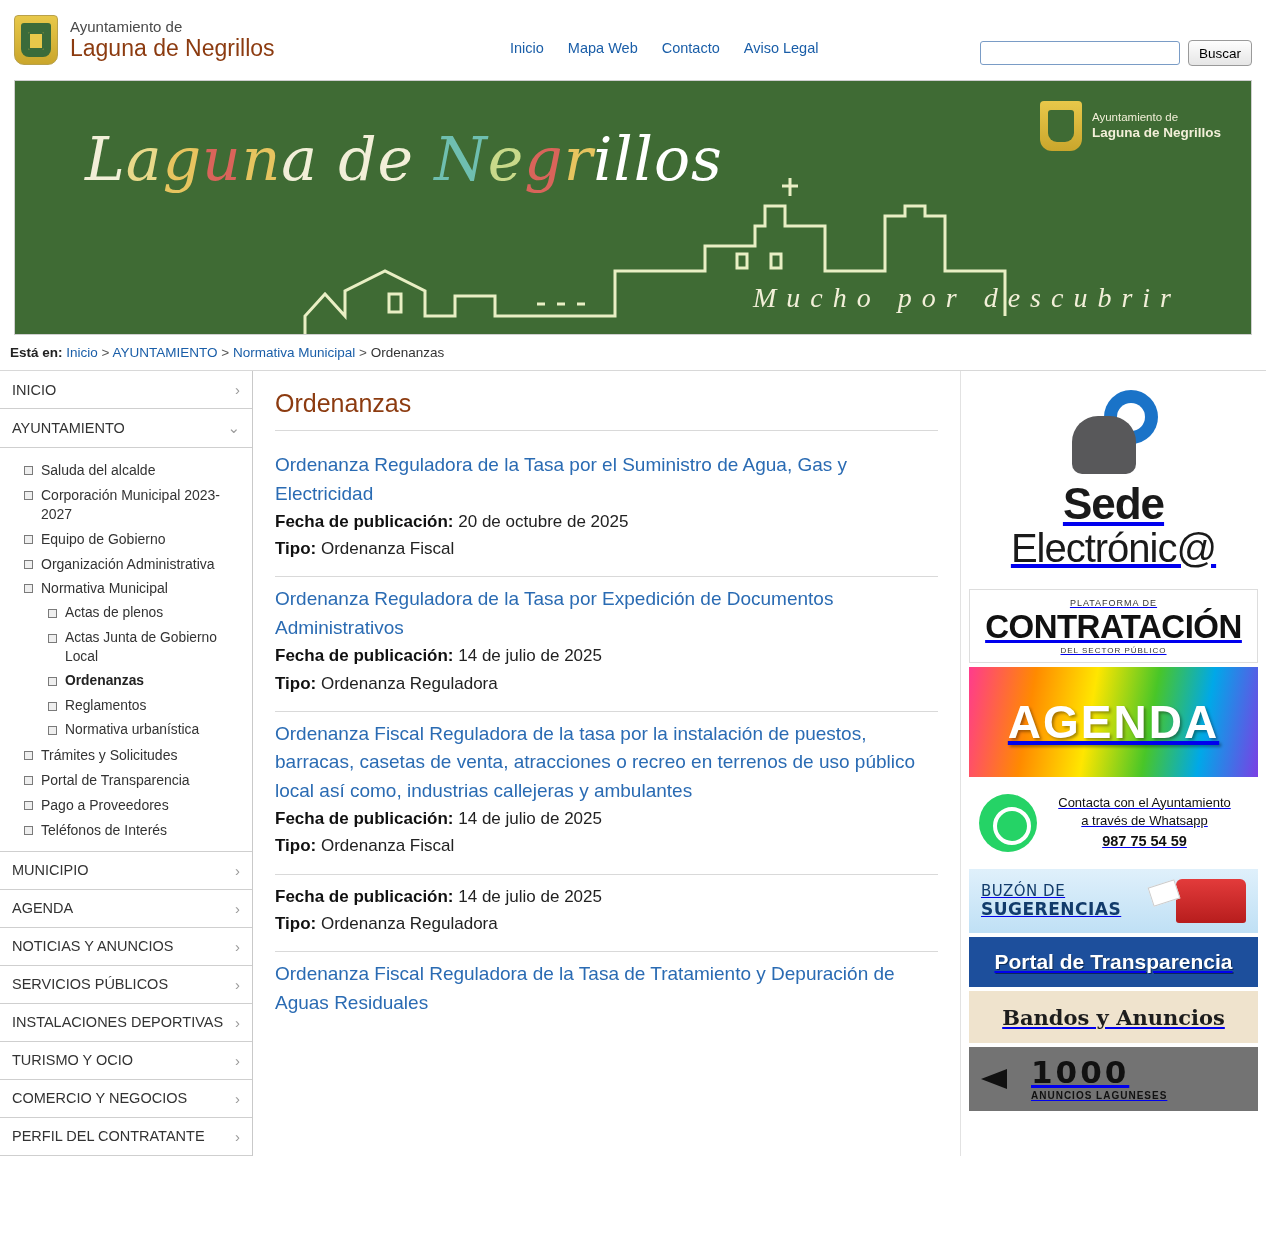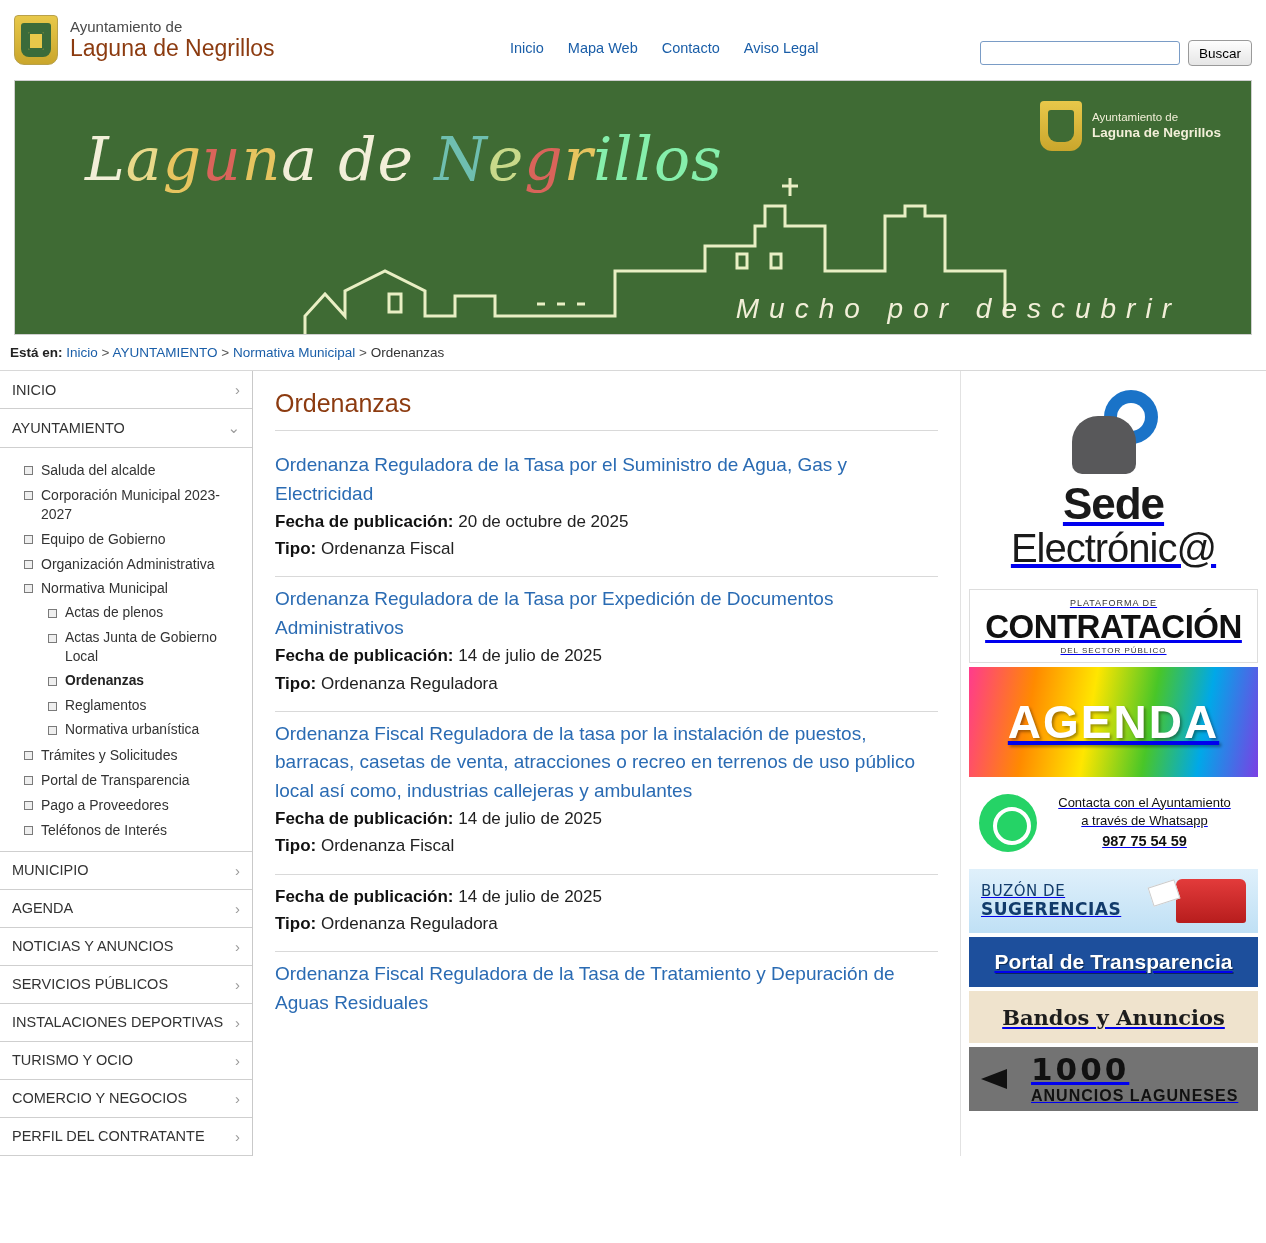--- a/index.html
+++ b/index.html
@@ -101,25 +101,25 @@
   .banner-title span:nth-child(1){color:#f2efd8;}
   .banner-title span:nth-child(2){color:#e8d98a;}
   .banner-title span:nth-child(3){color:#e7c45f;}
   .banner-title span:nth-child(4){color:#d9645a;}
   .banner-title span:nth-child(5){color:#e7c45f;}
   .banner-title span:nth-child(6){color:#f2efd8;}
   .banner-title span:nth-child(7){color:#6fbfb0;}
   .banner-title span:nth-child(8){color:#c9d98a;}
   .banner-title span:nth-child(9){color:#d9645a;}
   .banner-title span:nth-child(10){color:#e7c45f;}
-  .banner-title span:nth-child(11){color:#86efac;}
+  .banner-title span:nth-child(11){color:#ffffff;}
   .banner-tag {
     position: absolute;
-    right: 70px; bottom: 9px;
-    font-family: Liberation Sans, sans-serif;
+    right: 70px; bottom: 20px;
+    font-family: Liberation Serif, serif;
     font-style: italic;
     font-size: 28px;
     letter-spacing: 10px;
     color: #f2efd8;
   }
   .skyline {
     position: absolute;
     left: 270px; top: 95px;
     width: 760px; height: 190px;
   }
@@ -316,21 +316,21 @@
   .rb-anuncios .mega {
     width: 46px; height: 40px; flex: none; position: relative;
   }
   .rb-anuncios .mega::before {
     content:""; position:absolute; left:4px; top:10px;
     border-style: solid; border-width: 10px 26px 10px 0;
     border-color: transparent #111 transparent transparent;
   }
   .rb-anuncios .txt { line-height: 1; }
   .rb-anuncios .n1 { font-family:"DejaVu Sans", sans-serif; font-size: 31px; font-weight: bold; color:#111; letter-spacing: 3px;}
-  .rb-anuncios .n2 { font-size: 16px; font-weight: bold; color:#111; letter-spacing: 1px; margin-top: 3px;}
+  .rb-anuncios .n2 { font-size: 10px; font-weight: bold; color:#111; letter-spacing: 1px; margin-top: 3px;}
 </style>
 </head>
 <body>
 
 <div class="topbar">
   <div class="brand">
     <div class="crest"></div>
     <div class="brand-text">
       <div class="brand-sub">Ayuntamiento de</div>
       <div class="brand-title">Laguna de Negrillos</div>

